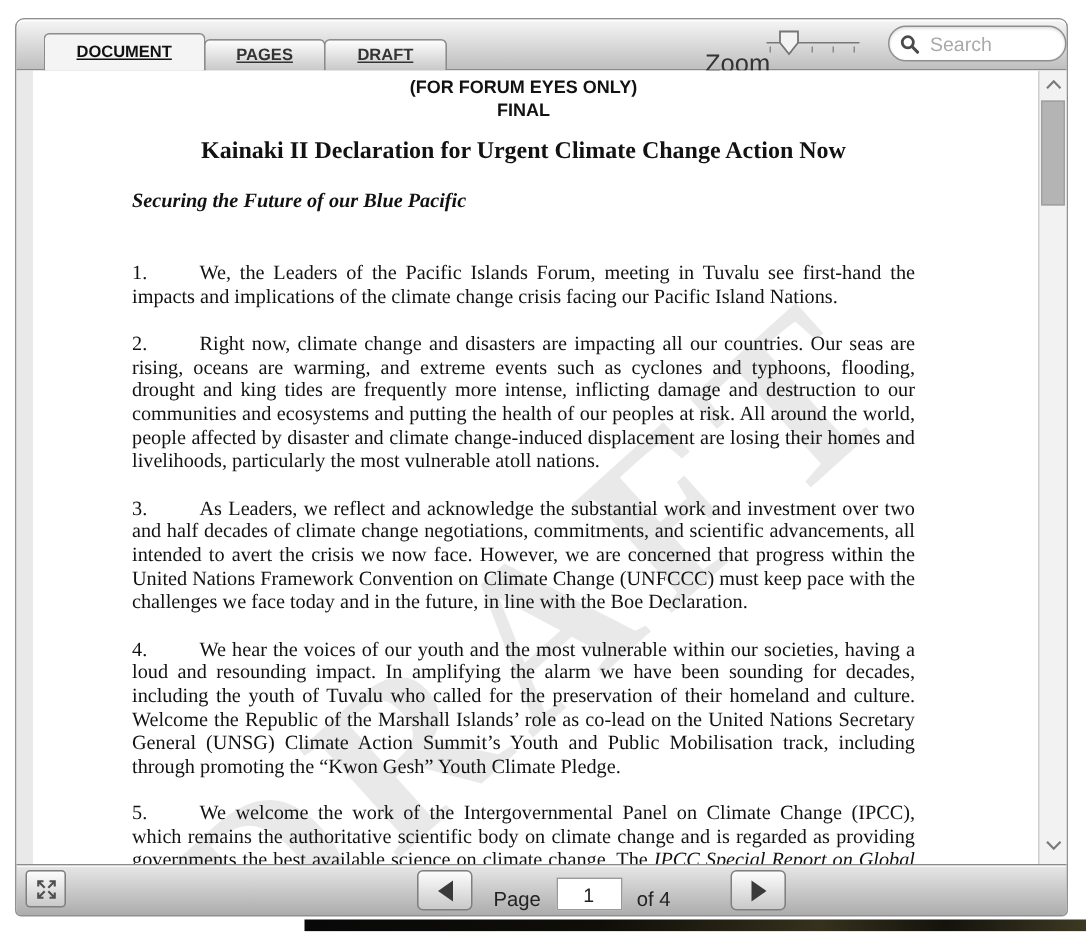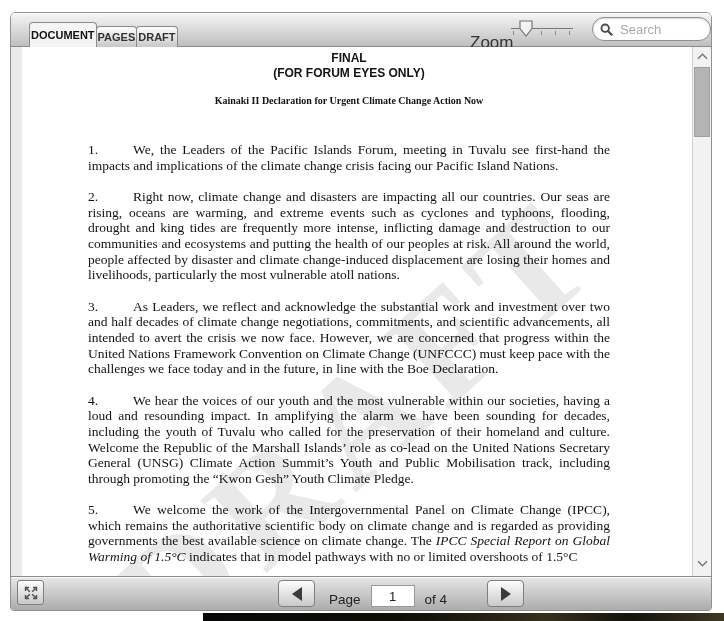--- a/index.html
+++ b/index.html
@@ -10,23 +10,23 @@
   .viewer { position:absolute; left:10px; top:12px; width:702px; height:599px;
             border:1px solid #909090; border-radius:6px 6px 4px 4px; background:#e9e9e9;
             box-sizing:border-box; }
 
   
   .toolbar { position:absolute; top:0; left:0; right:0; height:33px;
              background:linear-gradient(#f6f6f6,#bfbfbf);
              border-bottom:1px solid #8b8b8b; border-radius:5px 5px 0 0;
              box-shadow:inset 0 1px 0 rgba(255,255,255,.85); }
   .tabs { position:absolute; left:18px; bottom:-1px; display:flex; align-items:flex-end; }
-  .tab { height:20px; line-height:20px; padding:0 1px; font-size:11px; font-weight:bold; color:#333;
+  .tab { height:20px; line-height:20px; padding:0 21px; font-size:11px; font-weight:bold; color:#333;
          background:linear-gradient(#fdfdfd,#c8c8c8); border:1px solid #8b8b8b; border-bottom:none;
-         border-radius:4px 4px 0 0; margin-right:-1px; cursor:pointer; white-space:nowrap; }
+         border-radius:4px 4px 0 0; margin-right:-1px; cursor:pointer; white-space:nowrap;text-decoration:underline; }
   .tab.active { height:24px; line-height:24px; background:#f4f4f4; color:#111; position:relative; z-index:2; }
 
   .zoom-label { position:absolute; left:459px; top:20px; font-size:17px; color:#333; }
   .zoom-slider { position:absolute; left:500px; top:6px; width:62px; height:22px; cursor:pointer; }
   .zoom-track { position:absolute; left:0; right:0; top:9px; height:1px; background:#787878; }
   .zoom-tick { position:absolute; top:12px; width:1px; height:4px; background:#8a8a8a; }
   .zoom-handle { position:absolute; left:8px; top:1px; width:14px; height:17px; }
 
   .search-box { position:absolute; left:581px; top:4px; width:119px; height:24px; box-sizing:border-box;
                 background:#ffffff; border:1px solid #8f8f8f; border-radius:13px;
@@ -42,21 +42,21 @@
           box-sizing:border-box; padding:4px 82px 0 66px; }
 
   .watermark { position:absolute; left:15px; top:290px; width:640px; text-align:center;
                font-family:"Liberation Serif", serif; font-weight:bold; font-size:150px;
                letter-spacing:14px; color:rgba(0,0,0,0.085);
                transform:rotate(-42deg); z-index:0; pointer-events:none; user-select:none; }
 
   .doc-header, .doc-title, .doc-subtitle, .para { position:relative; z-index:1; color:#121212; }
   .doc-header { font-family:"Liberation Sans",sans-serif; font-weight:bold; font-size:12px;
                 line-height:15px; text-align:center; }
-  .doc-title { font-family:"Liberation Serif",serif; font-weight:bold; font-size:10px; line-height:19px;
+  .doc-title { font-family:"Liberation Serif",serif; font-weight:bold; font-size:16px; line-height:19px;
                margin:10px 0 0; text-align:center; }
   .doc-subtitle { font-family:"Liberation Serif",serif; font-weight:bold; font-style:italic;
                   font-size:13.5px; line-height:16px; margin-top:16px; }
   .para { font-family:"Liberation Serif",serif; font-size:13.5px; line-height:15.6px;
           text-align:justify; margin:16px 0 0; }
   .para.first { margin-top:32px; }
   .pnum { display:inline-block; width:45px; }
   .ital { font-style:italic; }
 
   
@@ -132,23 +132,24 @@
         </svg>
         <input type="text" placeholder="Search" style="">
       </div>
     </div>
 
     <div class="viewport">
 
       <div class="page">
         <div class="watermark">DRAFT</div>
 
+        <div class="doc-header">(FOR FORUM EYES ONLY)</div>
         <div class="doc-header">FINAL</div>
-        <div class="doc-header">(FOR FORUM EYES ONLY)</div>
         <div class="doc-title">Kainaki II Declaration for Urgent Climate Change Action Now</div>
+        <div class="doc-subtitle">Securing the Future of our Blue Pacific</div>
 
         <p class="para first">
           <span class="pnum">1.</span><span>We, the Leaders of the Pacific Islands Forum, meeting in Tuvalu see first-hand the impacts and implications of the climate change crisis facing our Pacific Island Nations.</span>
         </p>
         <p class="para">
           <span class="pnum">2.</span><span>Right now, climate change and disasters are impacting all our countries. Our seas are rising, oceans are warming, and extreme events such as cyclones and typhoons, flooding, drought and king tides are frequently more intense, inflicting damage and destruction to our communities and ecosystems and putting the health of our peoples at risk. All around the world, people affected by disaster and climate change-induced displacement are losing their homes and livelihoods, particularly the most vulnerable atoll nations.</span>
         </p>
         <p class="para">
           <span class="pnum">3.</span><span>As Leaders, we reflect and acknowledge the substantial work and investment over two and half decades of climate change negotiations, commitments, and scientific advancements, all intended to avert the crisis we now face. However, we are concerned that progress within the United Nations Framework Convention on Climate Change (UNFCCC) must keep pace with the challenges we face today and in the future, in line with the Boe Declaration.</span>
         </p>

